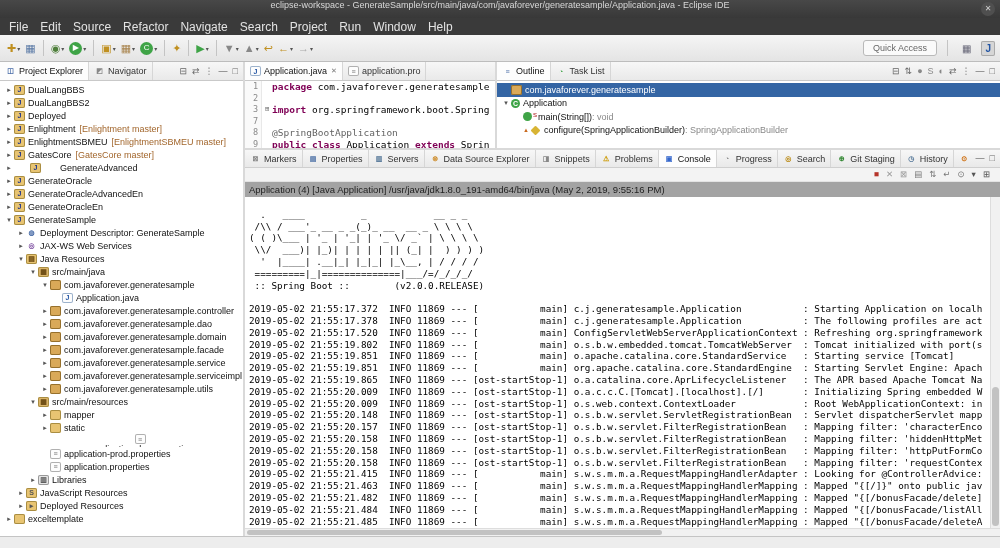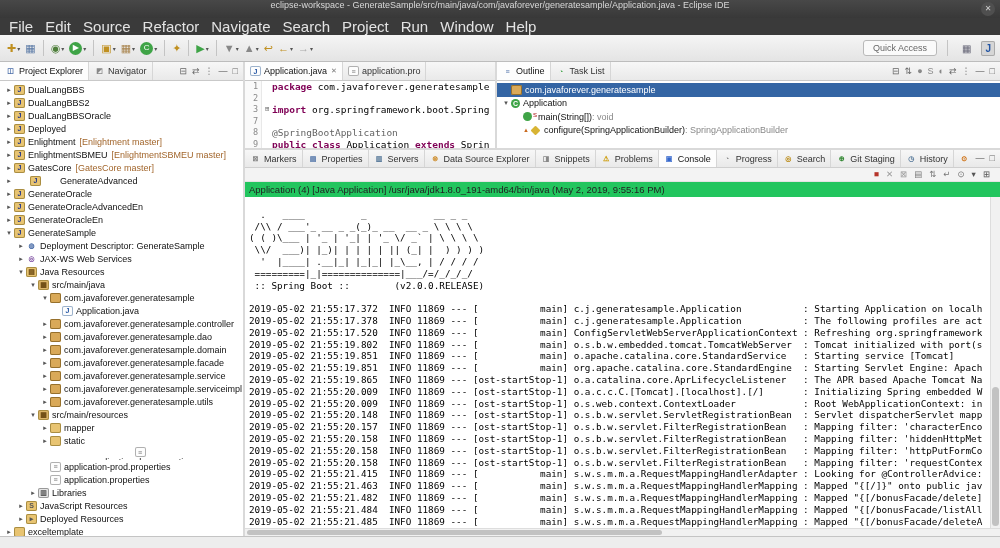--- a/index.html
+++ b/index.html
@@ -5,21 +5,21 @@
 *{box-sizing:border-box;margin:0;padding:0}
 html,body{width:1000px;height:548px;overflow:hidden}
 body{font-family:"Liberation Sans",sans-serif;background:#d9d9d9;color:#111}
 .window{width:1000px;height:548px;display:flex;flex-direction:column}
 
 .titlebar{height:18px;background:linear-gradient(#484848,#383838);display:flex;justify-content:center;position:relative;flex:none}
 .titlebar .title{font-size:9px;color:#d8d8d8;white-space:nowrap}
 .close-btn{position:absolute;right:5px;top:2px;width:14px;height:14px;border-radius:50%;background:#4f4f4f;color:#d0d0d0;font-size:8px;line-height:14px;text-align:center}
 
 .menubar{height:17px;background:#3a3a3a;display:flex;align-items:center;padding-left:3px;flex:none}
-.menu-item{font-size:15px;color:#e3e3e3;padding:2px 6px}
+.menu-item{font-size:12px;color:#e3e3e3;padding:2px 6px}
 
 .toolbar{height:27px;background:linear-gradient(#f5f5f5,#e4e4e4);border-bottom:1px solid #bdbdbd;display:flex;align-items:center;padding:0 5px;flex:none}
 .toolbar-left{display:flex;align-items:center;gap:1px}
 .tb-btn{display:inline-flex;align-items:center;height:20px;padding:0 2px;border-radius:2px}
 .tb-glyph{font-size:11px;line-height:14px}
 .tb-glyph.round{width:13px;height:13px;border-radius:50%;font-size:8px;display:inline-flex;align-items:center;justify-content:center}
 .tb-caret{font-size:6px;color:#555;margin-left:1px}
 .tb-sep{width:1px;height:16px;background:#c4c4c4;margin:0 4px;display:inline-block}
 .toolbar-right{margin-left:auto;display:flex;align-items:center;gap:6px}
 .quick-access{font-size:9px;color:#666;border:1px solid #b9b9b9;border-radius:3px;padding:2px 9px;background:#fafafa}
@@ -66,21 +66,21 @@
 .outline-label{color:#111}
 .outline-suffix{color:#888}
 .o-marker{color:#c96a1e;font-size:6px;margin-right:1px}
 .s-marker{color:#a40000;font-size:6px;margin:-4px 1px 0 -2px}
 
 .console-panel{flex:1;display:flex;flex-direction:column;background:#fff;min-height:0}
 .console-tabrow{height:18px;flex:none;background:linear-gradient(#f7f7f7,#e9e9e9);border-bottom:1px solid #cfcfcf;display:flex;overflow:hidden}
 .console-tabs{display:flex;flex:1;overflow:hidden}
 .console-toolbar{height:14px;flex:none;background:#f3f3f3;border-bottom:1px solid #e3e3e3;display:flex;justify-content:flex-end;align-items:center;gap:7px;padding-right:10px}
 .console-toolbar .hdr-icon{font-size:8.5px}
-.console-label{height:15px;flex:none;font-size:9.5px;color:#222;padding:2px 4px;background:#22c55e;white-space:nowrap;overflow:hidden}
+.console-label{height:15px;flex:none;font-size:9.5px;color:#222;padding:2px 4px;background:#a3a3a3;white-space:nowrap;overflow:hidden}
 .console-output{flex:1;position:relative;overflow:hidden;min-height:0}
 .console-text{font-family:"DejaVu Sans Mono",monospace;font-size:9.3px;line-height:11.8px;white-space:pre;color:#000;padding-left:4px}
 .v-scrollbar{position:absolute;right:0;top:0;width:10px;height:100%;background:#f1f1f1;border-left:1px solid #ddd}
 .v-thumb{position:absolute;right:1px;width:7px;height:42%;bottom:2px;background:#c2c2c2;border-radius:4px}
 .h-scrollbar{height:8px;flex:none;background:#f1f1f1;border-top:1px solid #ddd;position:relative}
 .h-thumb{position:absolute;left:2px;top:1px;height:5px;width:55%;background:#c2c2c2;border-radius:3px}
 
 .statusbar{height:12px;flex:none;background:#ededed;border-top:1px solid #c4c4c4}
 </style>
 </head>
@@ -198,25 +198,20 @@
       <div class="tree" id="tree">
           <div class="tree-row" style="padding-left: 4px;">
             <span class="expander">▸</span>
             <span class="icon" style="background: rgb(232, 196, 114); color: rgb(32, 54, 140); box-shadow: rgb(169, 141, 66) 0px 0px 0px 1px inset;">J</span>
             <span class="tree-label">DualLangBBS</span>
           </div>
           <div class="tree-row" style="padding-left: 4px;">
             <span class="expander">▸</span>
             <span class="icon" style="background: rgb(232, 196, 114); color: rgb(32, 54, 140); box-shadow: rgb(169, 141, 66) 0px 0px 0px 1px inset;">J</span>
             <span class="tree-label">DualLangBBS2</span>
-          </div>
-          <div class="tree-row" style="padding-left: 4px;">
-            <span class="expander">▸</span>
-            <span class="icon" style="background: rgb(232, 196, 114); color: rgb(32, 54, 140); box-shadow: rgb(169, 141, 66) 0px 0px 0px 1px inset;">J</span>
-            <span class="tree-label">DualLangBBSOracle</span>
           </div>
           <div class="tree-row" style="padding-left: 4px;">
             <span class="expander">▸</span>
             <span class="icon" style="background: rgb(232, 196, 114); color: rgb(32, 54, 140); box-shadow: rgb(169, 141, 66) 0px 0px 0px 1px inset;">J</span>
             <span class="tree-label">Deployed</span>
           </div>
           <div class="tree-row" style="padding-left: 4px;">
             <span class="expander">▸</span>
             <span class="icon" style="background: rgb(232, 196, 114); color: rgb(32, 54, 140); box-shadow: rgb(169, 141, 66) 0px 0px 0px 1px inset;">J</span>
             <span class="tree-label">Enlightment</span>

